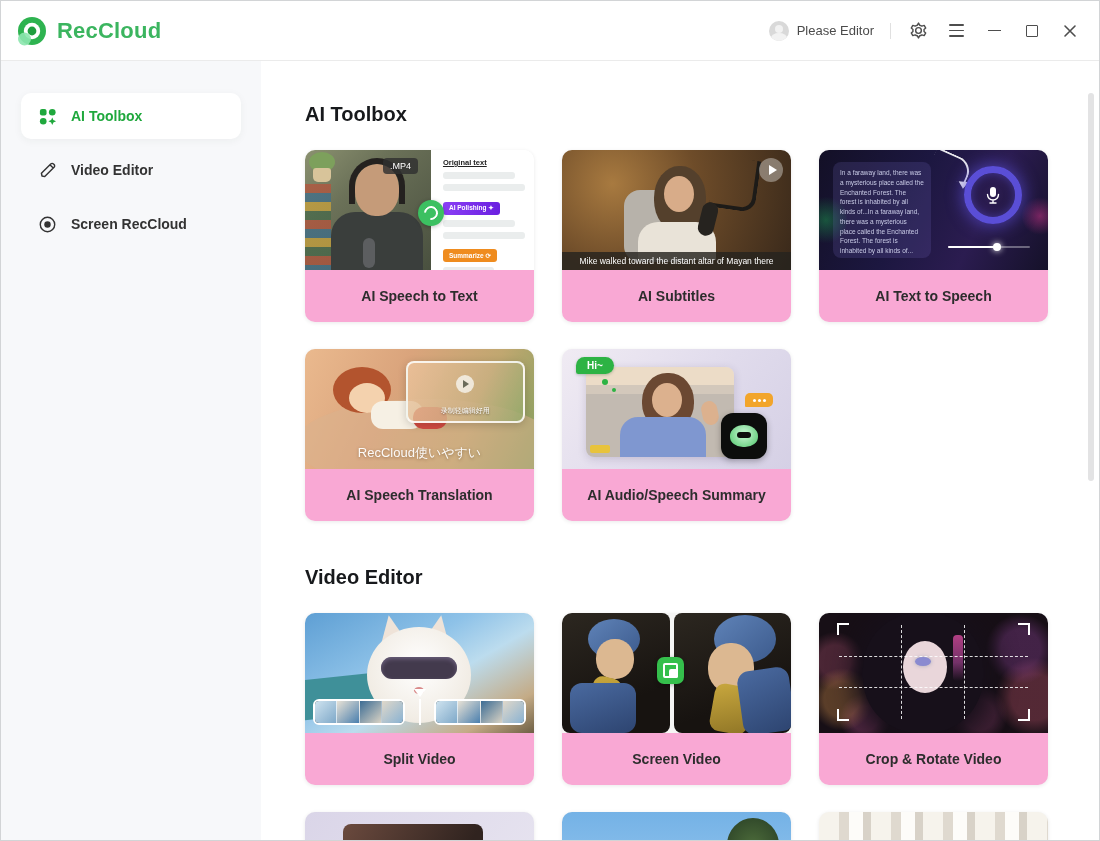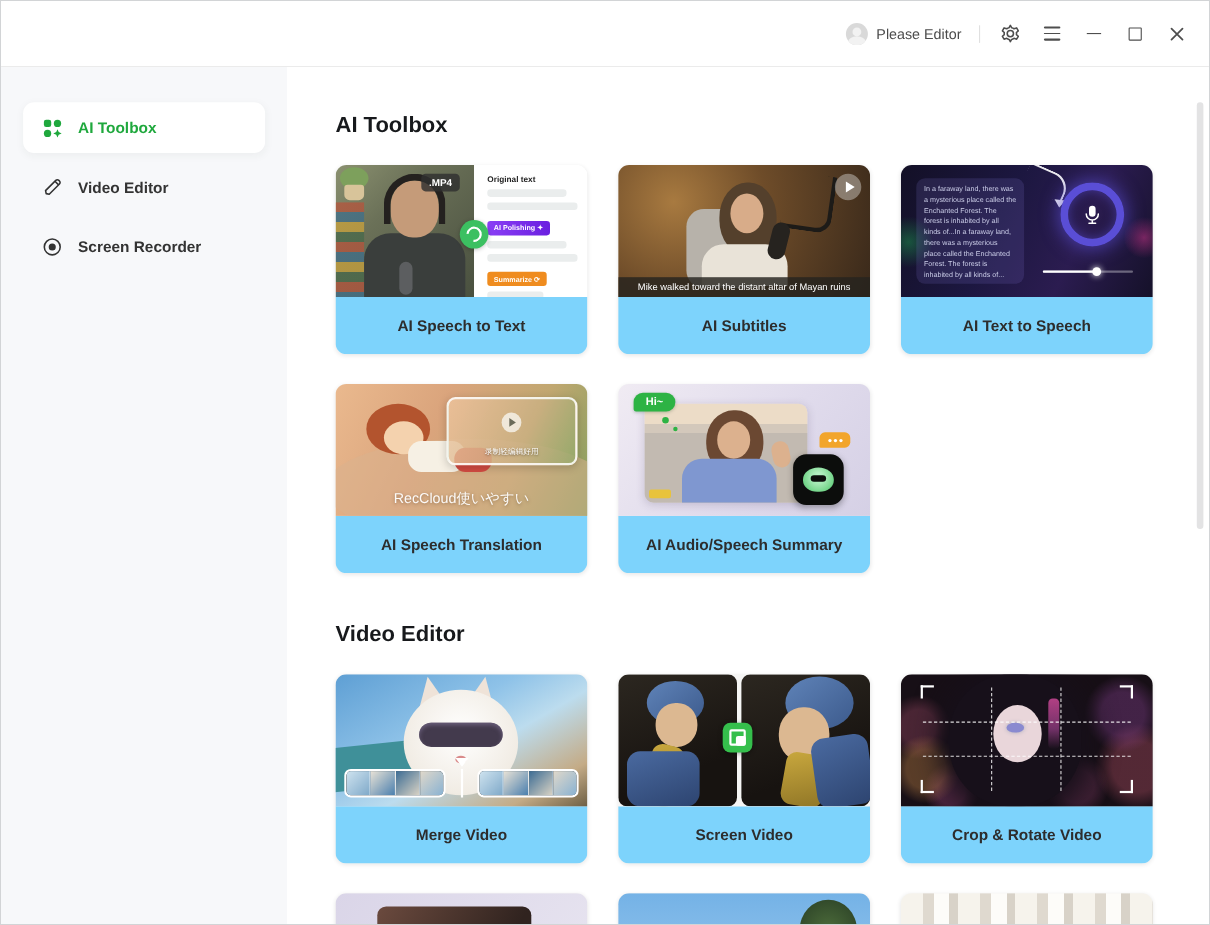--- a/index.html
+++ b/index.html
@@ -31,37 +31,37 @@
   .side-item.active { background:#fff; color:#1fa83d; box-shadow:0 2px 8px rgba(40,60,40,.05); }
   .side-item svg { flex:0 0 auto; }
 
   .main { flex:1; padding:42px 0 0 44px; overflow:hidden; position:relative; background:#fff; }
   .sec-title { font-size:20px; font-weight:bold; color:#17191c; margin-bottom:24px; }
   .sec-title.second { margin-top:45px; }
   .grid { display:grid; grid-template-columns:repeat(3,229px); column-gap:28px; row-gap:27px; }
 
   .card { width:229px; border-radius:10px; overflow:hidden; background:#f5f5f4; box-shadow:0 1px 4px rgba(0,0,0,.09); cursor:pointer; }
   .cimg { height:120px; position:relative; overflow:hidden; }
-  .clabel { height:52px; display:flex; align-items:center; justify-content:center; font-size:14px; font-weight:bold; color:#2d2d2d; background:#7dd3fc; text-align:center; }
+  .clabel { height:52px; display:flex; align-items:center; justify-content:center; font-size:14px; font-weight:bold; color:#2d2d2d; background:#f9a8d4; text-align:center; }
 
   
   .img-speech { background:#fff; }
   .sp-photo { position:absolute; left:0; top:0; width:55%; height:100%; background:linear-gradient(135deg,#8b9170 0%,#6b7158 35%,#49503f 100%); }
   .sp-shelf { position:absolute; left:0; top:34px; width:26px; height:86px; background:repeating-linear-gradient(180deg,#b5543c 0 9px,#3f6e8a 9px 18px,#c9a23c 18px 27px,#47694a 27px 36px); opacity:.75; }
   .sp-plant { position:absolute; left:4px; top:2px; width:26px; height:20px; border-radius:50%; background:#7da05c; }
   .sp-pot { position:absolute; left:8px; top:18px; width:18px; height:14px; border-radius:3px 3px 5px 5px; background:#d8c49a; }
   .sp-body { position:absolute; left:26px; top:62px; width:92px; height:58px; border-radius:24px 24px 0 0; background:#3a3e3c; }
   .sp-head { position:absolute; left:50px; top:14px; width:44px; height:52px; border-radius:46%; background:#c59b79; }
   .sp-phone { position:absolute; left:44px; top:8px; width:56px; height:46px; border:6px solid #24211f; border-bottom:none; border-radius:30px 30px 0 0; }
   .sp-mic { position:absolute; left:58px; top:88px; width:12px; height:30px; border-radius:6px; background:#5c5e60; }
-  .mp4-badge { position:absolute; top:8px; left:calc(55% - 48px); background:rgba(48,48,48,.82); color:#fff; font-size:9px; font-weight:bold; padding:3px 7px; border-radius:4px; }
+  .mp4-badge { position:absolute; top:8px; left:calc(55% - 48px); background:rgba(48,48,48,.82); color:#fff; font-size:9px; font-weight:normal; padding:3px 7px; border-radius:4px; }
   .sp-logo { position:absolute; left:calc(55% - 13px); top:50px; width:26px; height:26px; border-radius:50%; background:#3cc061; box-shadow:0 1px 4px rgba(0,0,0,.25); }
   .sp-logo::before { content:""; position:absolute; inset:6px; border:2.5px solid #fff; border-radius:50%; border-left-color:transparent; transform:rotate(-40deg); }
   .sp-panel { position:absolute; right:0; top:0; width:45%; height:100%; background:#fff; padding:8px 9px 0 12px; }
-  .sp-olabel { font-size:7.5px; font-weight:bold; color:#222; margin-bottom:5px; }
+  .sp-olabel { font-size:7.5px; font-weight:bold; color:#222; margin-bottom:5px;text-decoration:underline; }
   .bar { height:7px; border-radius:3px; background:#eaeded; margin-bottom:5px; }
   .bar.w90 { width:88%; } .bar.w100 { width:100%; } .bar.w60 { width:62%; }
   .mini-badge { display:inline-block; font-size:6.5px; font-weight:bold; color:#fff; padding:2.5px 6px; border-radius:3px; margin:1px 0 5px; }
   .mini-badge.purple { background:linear-gradient(90deg,#8a3ff5,#6a1fe0); }
   .mini-badge.orange { background:#ef8c1f; }
 
   
   .img-subtitles { background:radial-gradient(circle at 22% 28%,#a87a40 0%,#6e4c29 42%,#38281a 100%); }
   .sub-chair { position:absolute; left:62px; top:40px; width:74px; height:72px; border-radius:16px; background:#b7b2aa; }
   .sub-hair { position:absolute; left:92px; top:16px; width:52px; height:66px; border-radius:48%; background:#54402c; }
@@ -186,20 +186,29 @@
 
   
   .scroll-thumb { position:absolute; right:5px; top:92px; width:6px; height:388px; border-radius:3px; background:#e3e3e4; cursor:pointer; }
 </style>
 </head>
 <body>
 
 <div class="window">
 
   <div class="titlebar">
+    <div class="logo-wrap">
+      <svg width="30" height="30" viewBox="0 0 30 30">
+        <circle cx="15" cy="15" r="14" fill="#2eb350"></circle>
+        <circle cx="15" cy="15" r="8.2" fill="#ffffff"></circle>
+        <circle cx="15" cy="15" r="4.4" fill="#1f9e3e"></circle>
+        <circle cx="7.5" cy="23" r="6.5" fill="#8ce6ae" opacity="0.9"></circle>
+      </svg>
+      <span class="brand">RecCloud</span>
+    </div>
     <div class="tb-right">
       <span class="avatar"></span>
       <span class="login-txt">Please Editor</span>
       <span class="tb-sep"></span>
       <span class="tb-btn">
         <svg width="19" height="19" viewBox="0 0 20 20">
           <g fill="none" stroke="#4e4e4e" stroke-width="1.5">
             <circle cx="10" cy="10" r="3"></circle>
             <path d="M10 2.2 11.2 4.4 a6 6 0 0 1 2.3 1 L16 4.6 17.6 7.4 15.8 9 a6 6 0 0 1 0 2 L17.6 12.6 16 15.4 13.5 14.6 a6 6 0 0 1 -2.3 1 L10 17.8 8.8 15.6 a6 6 0 0 1 -2.3 -1 L4 15.4 2.4 12.6 4.2 11 a6 6 0 0 1 0 -2 L2.4 7.4 4 4.6 6.5 5.4 a6 6 0 0 1 2.3 -1 Z" stroke-linejoin="round"></path>
           </g>
@@ -244,21 +253,21 @@
             <path d="M12.8 4.2 L15.8 7.2 M4.2 15.8 L3.6 12.9 13.4 3.1 a2.05 2.05 0 0 1 2.9 0 l0.6 0.6 a2.05 2.05 0 0 1 0 2.9 L7.1 16.4 Z"></path>
           </g>
         </svg>
         <span>Video Editor</span>
       </div>
       <div class="side-item">
         <svg width="19" height="19" viewBox="0 0 20 20">
           <circle cx="10" cy="10" r="7.6" fill="none" stroke="#333" stroke-width="1.5"></circle>
           <circle cx="10" cy="10" r="3.4" fill="#333"></circle>
         </svg>
-        <span>Screen Recorder</span>
+        <span>Screen RecCloud</span>
       </div>
     </div>
 
     <div class="main">
 
       <div class="sec-title">AI Toolbox</div>
 
       <div class="grid">
 
         <div class="card">
@@ -288,21 +297,21 @@
 
         <div class="card">
           <div class="cimg img-subtitles">
             <span class="sub-chair"></span>
               <span class="sub-arm"></span>
               <span class="sub-hair"></span>
               <span class="sub-face"></span>
               <span class="sub-shirt"></span>
               <span class="sub-mic"></span>
             <span class="play-btn"></span>
-            <div class="caption-bar">Mike walked toward the distant altar of Mayan ruins</div>
+            <div class="caption-bar">Mike walked toward the distant altar of Mayan there</div>
           </div>
           <div class="clabel">AI Subtitles</div>
         </div>
 
         <div class="card">
           <div class="cimg img-tts">
             <span class="tts-green"></span>
               <span class="tts-pink"></span>
             <div class="tts-text">In a faraway land, there was a mysterious place called the Enchanted Forest. The forest is inhabited by all kinds of...In a faraway land, there was a mysterious place called the Enchanted Forest. The forest is inhabited by all kinds of...</div>
             <span class="tts-arrow"></span>
@@ -376,21 +385,21 @@
                 <i></i>
               </div>
             <div class="strip right">
                 <i></i>
                 <i></i>
                 <i></i>
                 <i></i>
               </div>
             <span class="spl-handle"></span>
           </div>
-          <div class="clabel">Merge Video</div>
+          <div class="clabel">Split Video</div>
         </div>
 
         <div class="card">
           <div class="cimg img-merge">
             <div class="mg-pic l">
                 <span class="mg-turban"></span>
                 <span class="mg-face"></span>
                 <span class="mg-scarf"></span>
                 <span class="mg-robe"></span>
               </div>

